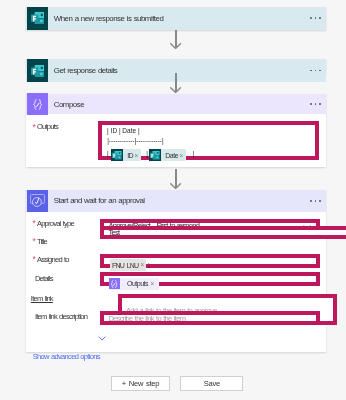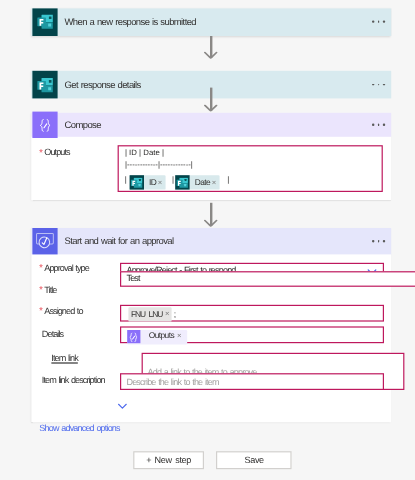--- a/index.html
+++ b/index.html
@@ -13,21 +13,21 @@
   .hdr .ttl{font-size:7.9px;color:#323130;padding-left:5.8px;letter-spacing:-0.5px;word-spacing:0.55px;}
   .dots{position:absolute;right:5.5px;top:0;bottom:0;display:flex;align-items:center;}
   .dots span{width:1.8px;height:1.8px;border-radius:50%;background:#5a5a5a;margin-left:2.7px;display:block;}
 
   .arrow{position:absolute;left:175.4px;}
   .arrow .ln{position:absolute;left:0;top:0;width:1.2px;background:#8a8886;}
   .arrow .hd{position:absolute;left:-5px;line-height:0;}
   .lbl{position:absolute;font-size:7.6px;letter-spacing:-0.78px;word-spacing:0.8px;color:#343434;white-space:nowrap;}
   .req{color:#e8505b;font-size:8.5px;position:absolute;line-height:1;letter-spacing:0;}
 
-  .inp{position:absolute;box-sizing:border-box;border:1px solid #be185d;background:#fff;}
+  .inp{position:absolute;box-sizing:border-box;border:4px solid #be185d;background:#fff;}
   .inp .v{position:absolute;left:4.2px;top:50%;transform:translateY(-50%);font-size:7.5px;letter-spacing:-0.67px;word-spacing:0.75px;color:#201f1e;white-space:nowrap;}
   .inp .ph{color:#a19f9d;}
 
   .chev{position:absolute;right:5px;top:50%;transform:translateY(-50%);}
 
   .tok{position:absolute;display:inline-flex;align-items:center;height:12.2px;background:#e5e4e3;border-radius:1px;}
   .tok .tlab{font-size:7.0px;letter-spacing:-0.5px;word-spacing:0.2px;color:#323130;white-space:nowrap;}
   .tok .tx{font-size:6.4px;color:#7a7a7a;margin-left:1.3px;line-height:1;position:relative;top:0.6px;}
 
   .btn{position:absolute;box-sizing:border-box;border:1px solid #d2d0ce;background:#fff;
@@ -229,21 +229,21 @@
           <path d="M4.0 0.55 C2.95 0.75 3.15 1.8 3.05 3.0 C2.95 4.3 2.6 5.1 1.6 5.5 C2.6 5.9 2.95 6.7 3.05 8.0 C3.15 9.2 2.95 10.25 4.0 10.45" fill="none" stroke="#ffffff" stroke-width="0.95" stroke-linecap="round" stroke-linejoin="round"></path>
           <path d="M7.3 0.55 C8.35 0.75 8.15 1.8 8.25 3.0 C8.35 4.3 8.7 5.1 9.7 5.5 C8.7 5.9 8.35 6.7 8.25 8.0 C8.15 9.2 8.35 10.25 7.3 10.45" fill="none" stroke="#ffffff" stroke-width="0.95" stroke-linecap="round" stroke-linejoin="round"></path>
           <path d="M4.7 7.45 L6.95 4.3" stroke="#ffffff" stroke-width="1.15" stroke-linecap="round"></path>
         </svg>
       </span>
       <span class="tlab" style="margin-left:6.9px;">Outputs</span>
       <span class="tx" style="margin-left:2.5px;margin-right:4.5px;">×</span>
     </span>
   </div>
 
-  <div class="lbl" style="left:17px;top:103.6px;text-decoration:underline;">
+  <div class="lbl" style="left:5px;top:103.6px;text-decoration:underline;">
     <span>Item link</span>
   </div>
   <div class="inp" style="left:92px;top:104.3px;width:219.6px;height:31px;">
     <div class="v ph">Add a link to the item to approve</div>
   </div>
 
   <div class="lbl" style="left:9.1px;top:121.6px;">
     <span>Item link description</span>
   </div>
   <div class="inp" style="left:74.4px;top:121.3px;width:219.6px;height:13.4px;">

